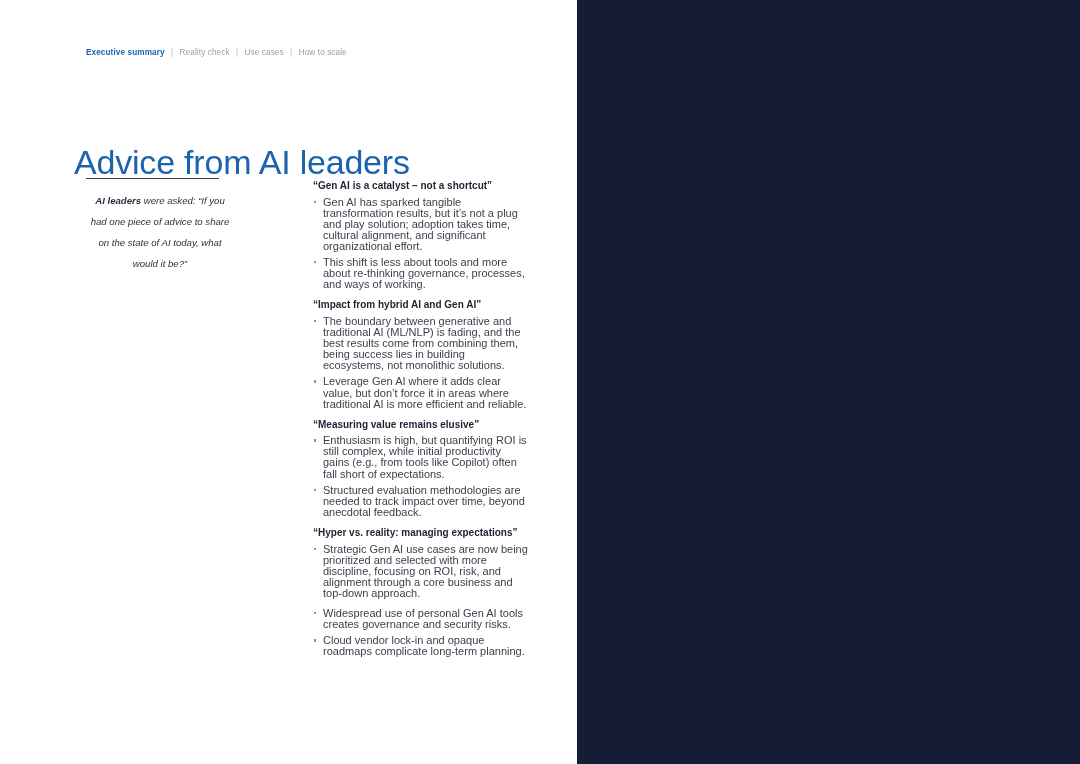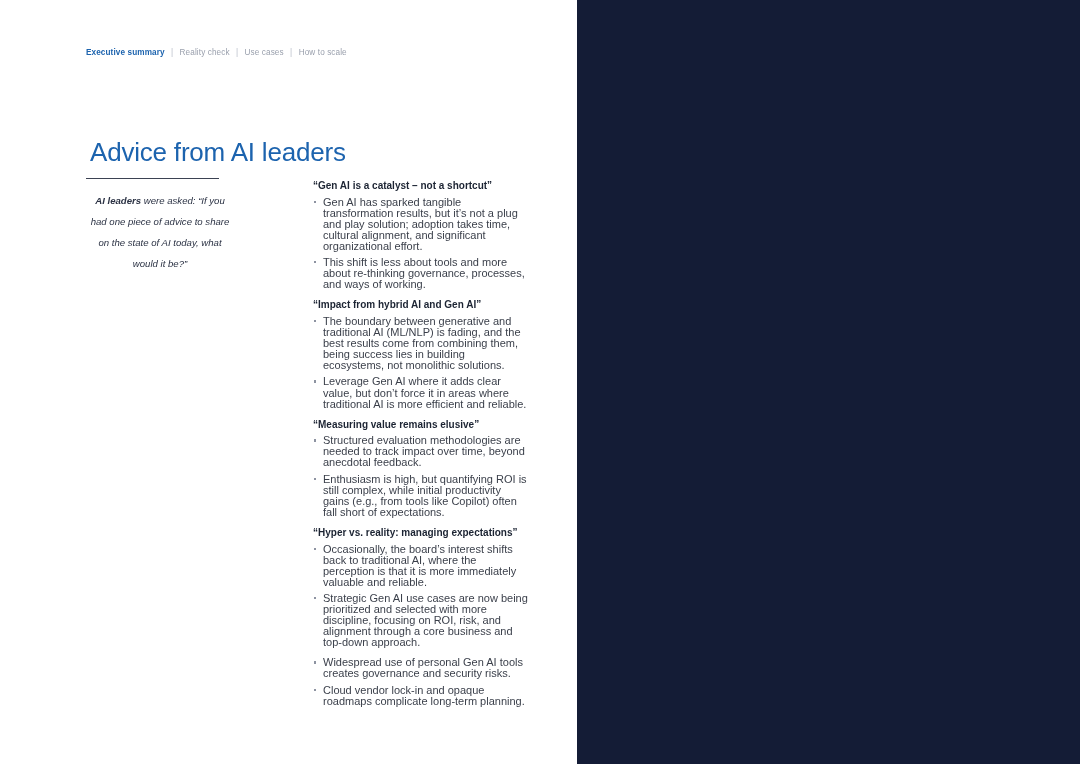--- a/index.html
+++ b/index.html
@@ -18,22 +18,22 @@
 
   
   .nav{position:absolute;top:48px;font-size:8.2px;letter-spacing:.1px;white-space:nowrap;}
   .page-left .nav{left:50px;}
   .nav-active{color:#1c63ae;font-weight:bold;}
   .nav-sep{color:#b9bec9;margin:0 4px;}
   .nav-item{color:#9aa0ad;}
 
   
   .title{
-    position:absolute;left:54px;top:120px;
-    font-size:26px;color:#1c63ae;font-weight:normal;letter-spacing:-.2px;
+    position:absolute;left:38px;top:120px;
+    font-size:34px;color:#1c63ae;font-weight:normal;letter-spacing:-.2px;
   }
 
   
   .intro-wrap{position:absolute;left:50px;top:178px;width:148px;}
   .intro-rule{width:133px;height:1px;background:#3b4252;margin-bottom:11px;}
   .intro{
     font-size:9.6px;line-height:21px;color:#2b3244;font-style:italic;text-align:center;
   }
   .intro b{font-weight:bold;font-style:italic;}
 
@@ -102,29 +102,28 @@
         <h3>“Impact from hybrid AI and Gen AI”</h3>
         <ul>
           <li>The boundary between generative and traditional AI (ML/NLP) is fading, and the best results come from combining them, being success lies in building ecosystems, not monolithic solutions.</li>
           <li>Leverage Gen AI where it adds clear value, but don’t force it in areas where traditional AI is more efficient and reliable.</li>
         </ul>
       </div>
 
       <div class="blk">
         <h3>“Measuring value remains elusive”</h3>
         <ul>
+          <li>Enthusiasm is high, but quantifying ROI is still complex, while initial productivity gains (e.g., from tools like Copilot) often fall short of expectations.</li>
           <li>Structured evaluation methodologies are needed to track impact over time, beyond anecdotal feedback.</li>
-          <li>Enthusiasm is high, but quantifying ROI is still complex, while initial productivity gains (e.g., from tools like Copilot) often fall short of expectations.</li>
         </ul>
       </div>
 
       <div class="blk">
         <h3>“Hyper vs. reality: managing expectations”</h3>
         <ul>
-          <li>Occasionally, the board’s interest shifts back to traditional AI, where the perception is that it is more immediately valuable and reliable.</li>
           <li>Strategic Gen AI use cases are now being prioritized and selected with more discipline, focusing on ROI, risk, and alignment through a core business and top-down approach.</li>
         </ul>
       </div>
 
       <div class="blk">
         <ul>
           <li>Widespread use of personal Gen AI tools creates governance and security risks.</li>
           <li>Cloud vendor lock-in and opaque roadmaps complicate long-term planning.</li>
         </ul>
       </div>

